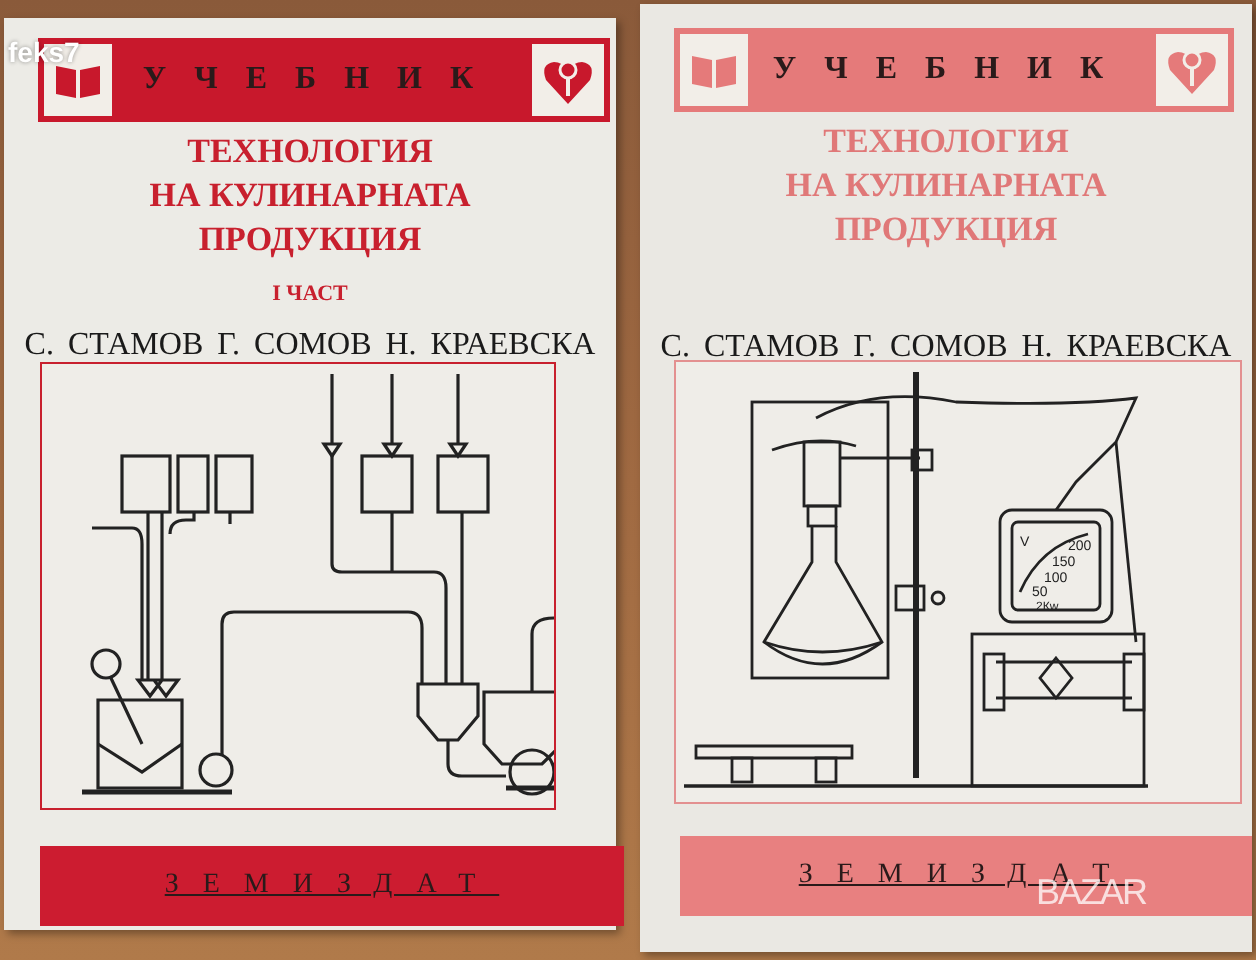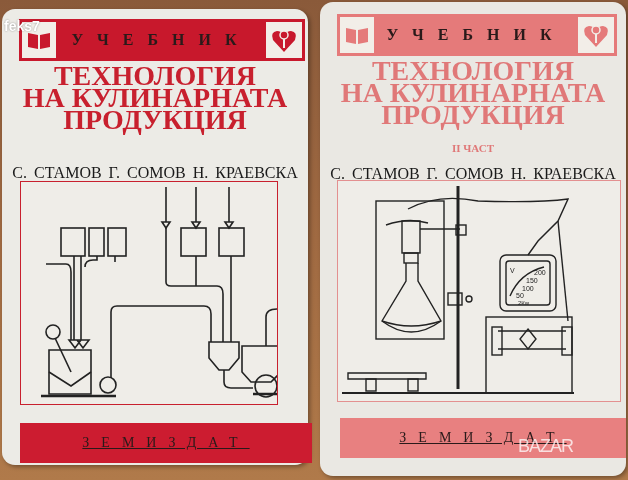--- a/index.html
+++ b/index.html
@@ -1,28 +1,28 @@
 <!DOCTYPE html>
 <html><head>
 <meta charset="utf-8">
 <style>
   html,body{margin:0;padding:0;}
   body{width:628px;height:480px;overflow:hidden;position:relative;
     background:linear-gradient(180deg,#8a5a3a 0%,#a06a42 50%,#b07a4a 100%);
     font-family:"Liberation Serif",serif;}
-  .book{position:absolute;background:#ecebe6;box-shadow:2px 2px 4px rgba(0,0,0,.35);border-radius:13px;}
+  .book{position:absolute;background:#ecebe6;box-shadow:2px 2px 4px rgba(0,0,0,.35);}
   #book1{left:2px;top:9px;width:306px;height:456px;}
   #book2{left:320px;top:2px;width:306px;height:474px;background:#eae8e3;}
   .banner{position:absolute;display:flex;align-items:center;}
   #book1 .banner{left:17px;top:10px;width:286px;height:42px;background:#c8182c;}
   #book2 .banner{left:17px;top:12px;width:280px;height:42px;background:#e57a7a;}
   .banner .sq{width:34px;height:36px;margin:3px;background:#f2eee8;display:flex;align-items:center;justify-content:center;}
   .banner .word{flex:1;text-align:center;letter-spacing:14px;font-weight:bold;font-size:16px;color:#2a1a1a;}
   .banner .logo{width:36px;height:36px;margin:3px;background:#f2eee8;display:flex;align-items:center;justify-content:center;}
-  .title{position:absolute;left:0;right:0;text-align:center;font-weight:bold;font-size:28px;line-height:22px;}
+  .title{position:absolute;left:0;right:0;text-align:center;font-weight:bold;font-size:17px;line-height:22px;}
   #book1 .title{top:56px;color:#c8202e;}
   #book2 .title{top:58px;color:#e07878;}
   .part{position:absolute;left:0;right:0;text-align:center;font-weight:bold;font-size:11px;}
   #book1 .part{top:132px;color:#c8202e;}
   #book2 .part{top:140px;color:#e07878;}
   .authors{position:absolute;left:0;right:0;text-align:center;font-size:16px;color:#1a1a1a;word-spacing:3px;margin-top:12px;}
   #book1 .authors{top:143px;}
   #book2 .authors{top:151px;}
   .frame{position:absolute;background:#efede8;}
   #book1 .frame{left:18px;top:172px;width:256px;height:222px;border:1px solid #c8202e;}
@@ -51,20 +51,21 @@
           <circle cx="14" cy="9" r="4" fill="#c8182c" stroke="#f2eee8" stroke-width="1.5"></circle>
           <path d="M14 13 L14 22" stroke="#f2eee8" stroke-width="2"></path>
         </svg>
     </div>
   </div>
   <div class="title">
     <div>ТЕХНОЛОГИЯ</div>
     <div>НА КУЛИНАРНАТА</div>
     <div>ПРОДУКЦИЯ</div>
   </div>
+  <div class="part">I ЧАСТ</div>
   <div class="authors">С. СТАМОВ  Г. СОМОВ  Н. КРАЕВСКА</div>
   <div class="frame">
     <svg width="256" height="222" viewBox="0 0 256 222" fill="none" stroke="#222" stroke-width="1.6">
       <rect x="40" y="46" width="24" height="28"></rect>
         <rect x="68" y="46" width="15" height="28"></rect>
         <rect x="87" y="46" width="18" height="28"></rect>
       <path d="M25 82 L45 82 Q50 82 50 90 L50 158"></path>
         <path d="M53 74 L53 158"></path>
         <path d="M60 74 L60 158"></path>
         <path d="M64 85 Q64 78 72 78 L76 78 L76 74"></path>
@@ -113,21 +114,20 @@
           <circle cx="14" cy="9" r="4" fill="#e57a7a" stroke="#f2eee8" stroke-width="1.5"></circle>
           <path d="M14 13 L14 22" stroke="#f2eee8" stroke-width="2"></path>
         </svg>
     </div>
   </div>
   <div class="title">
     <div>ТЕХНОЛОГИЯ</div>
     <div>НА КУЛИНАРНАТА</div>
     <div>ПРОДУКЦИЯ</div>
   </div>
-  <div class="part">II ЧАСТ</div>
   <div class="authors">С. СТАМОВ  Г. СОМОВ  Н. КРАЕВСКА</div>
   <div class="frame">
     <svg width="282" height="220" viewBox="0 0 282 220" fill="none" stroke="#222" stroke-width="1.4">
       <rect x="38" y="20" width="68" height="138"></rect>
       <path d="M48 44 Q70 36 90 42"></path>
       <rect x="64" y="40" width="18" height="32"></rect>
         <rect x="66" y="72" width="14" height="10"></rect>
       <path d="M68 82 L68 100 L44 140 Q73 162 103 140 L80 100 L80 82"></path>
       <path d="M44 140 Q73 150 103 140"></path>
       <path d="M120 5 L120 208" stroke-width="3"></path>

